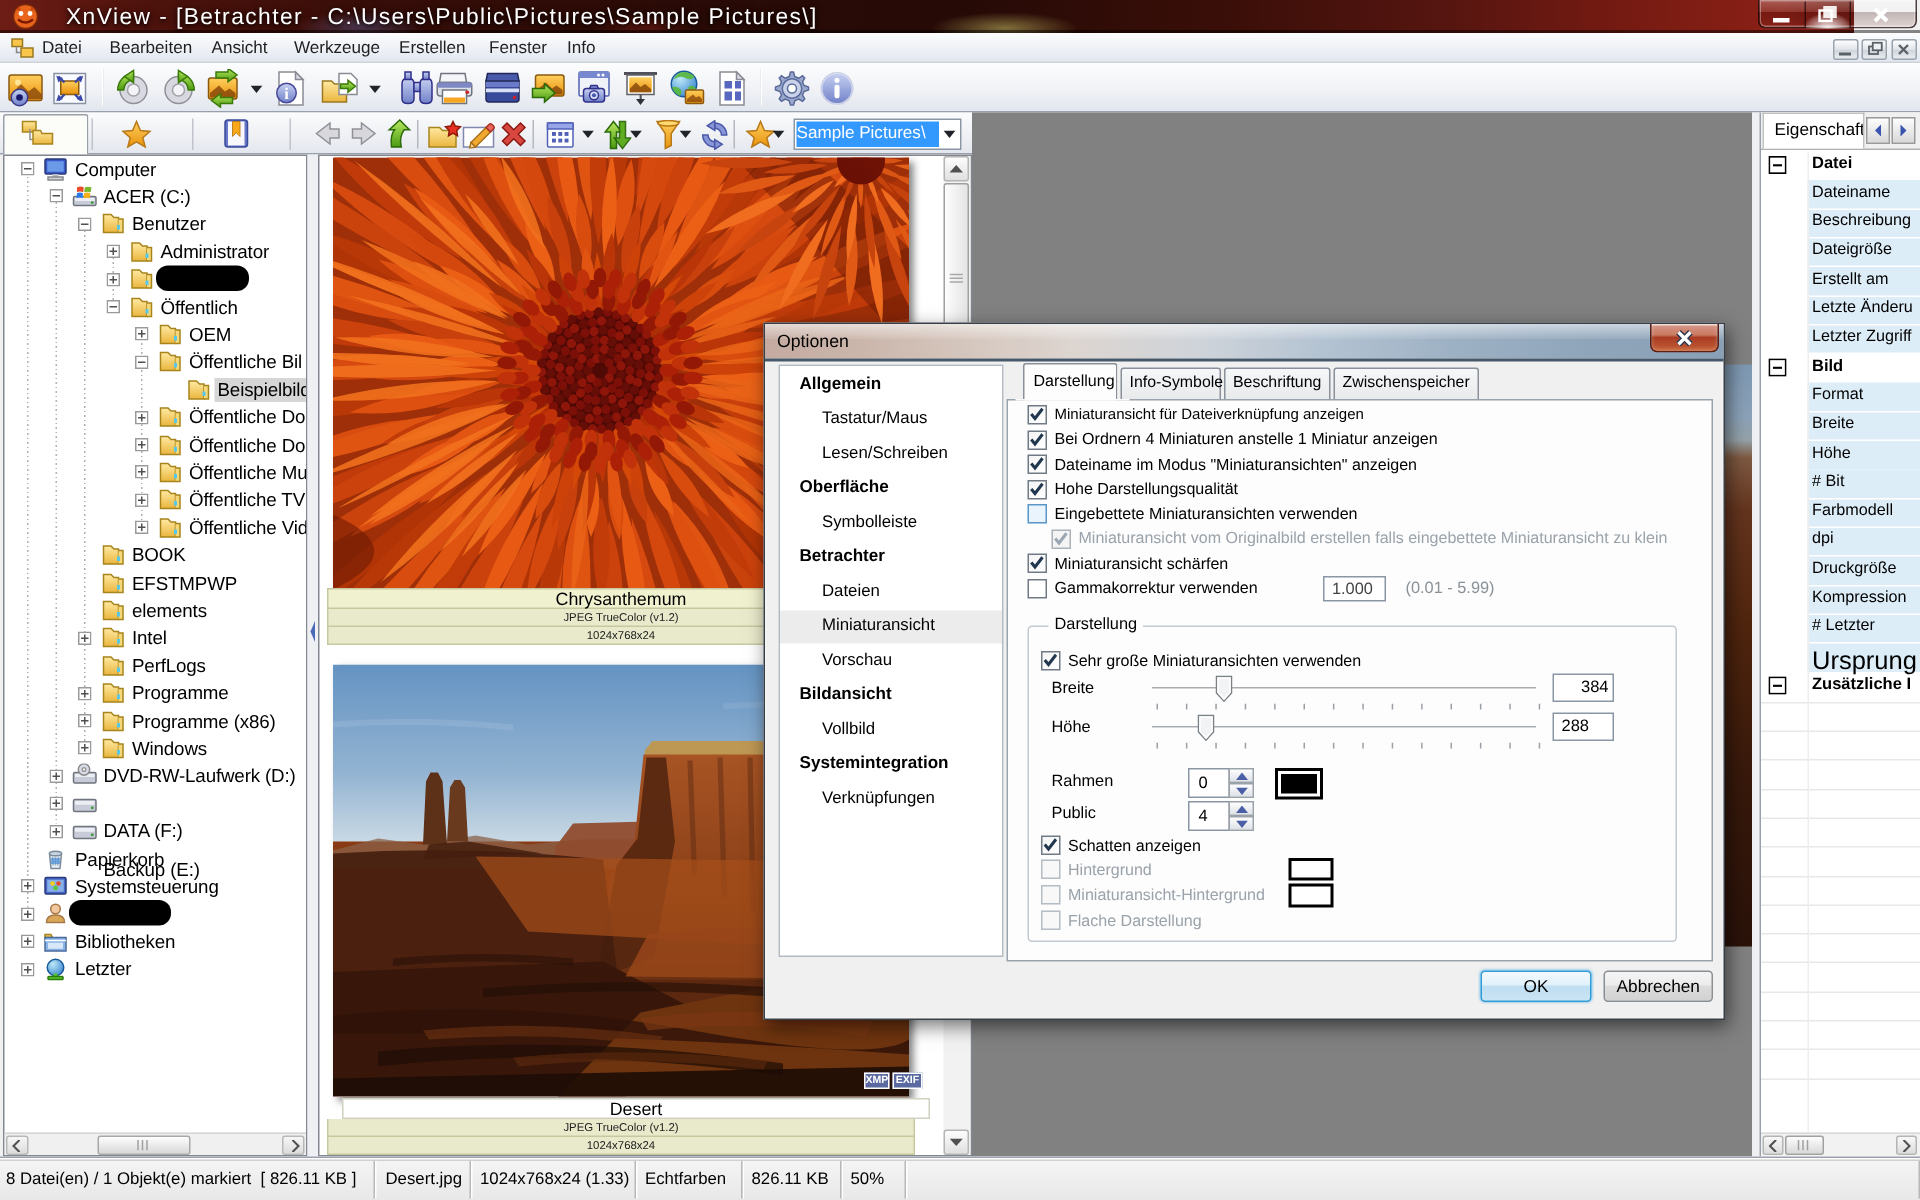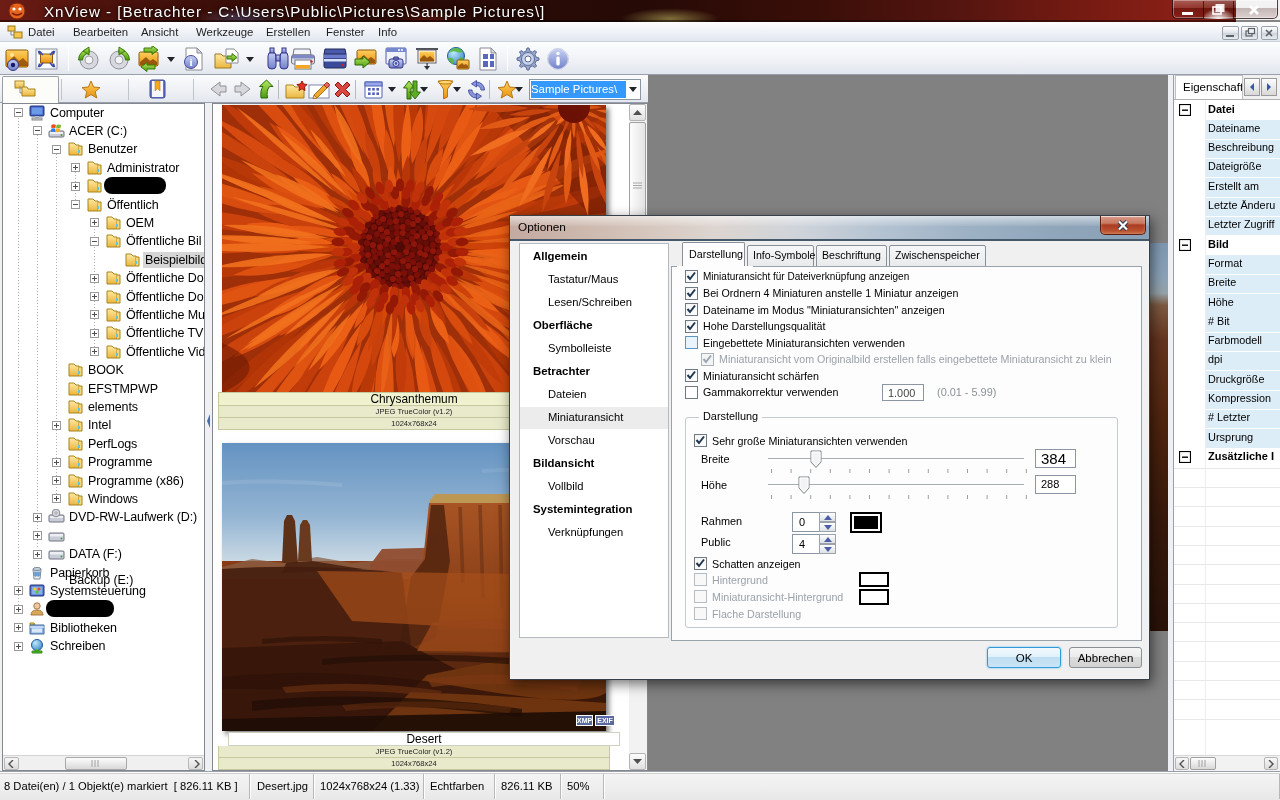--- a/index.html
+++ b/index.html
@@ -546,21 +546,21 @@
     <svg class="abs" style="left:11px;top:537.6px" width="9" height="9">
       <rect x="0.5" y="0.5" width="8" height="8" fill="#fff" stroke="#9a9a9a"></rect>
       <rect x="2" y="4" width="5" height="1" fill="#505050"></rect>
       <rect x="4" y="2" width="1" height="5" fill="#505050"></rect>
     </svg>
     <svg class="abs" style="left:26px;top:534.0999999999999px" width="17" height="16" viewBox="0 0 17 16">
       <circle cx="8" cy="7" r="5.5" fill="url(#gglobe)" stroke="#1a5a9a"></circle>
       <rect x="6.7" y="11" width="2.6" height="2" fill="#58c828"></rect>
       <rect x="3" y="13" width="10" height="2" rx="0.5" fill="#58c828" stroke="#2a7a10"></rect>
     </svg>
-    <div class="abs txt" style="left:47px;top:535.1px;font-size:12.5px;color:#000;line-height:15px;letter-spacing:-0.1px;">Schreiben</div>
+    <div class="abs txt" style="left:47px;top:535.1px;font-size:12.5px;color:#000;line-height:15px;letter-spacing:-0.1px;">Letzter</div>
     <div class="abs" style="left:0px;top:651px;width:201px;height:15px;background:#f0f0f0;border-top:1px solid #d4d4d4;">
 <div class="abs" style="left:1px;top:1px;width:15px;height:13px;background:linear-gradient(180deg,#f6f6f6,#dcdcdc);border:1px solid #b8b8b8;border-radius:2px;"></div>
 <svg class="abs" style="left:5px;top:4px" width="6" height="8">
         <path d="M5 0 L1 4 L5 8" fill="none" stroke="#505050" stroke-width="1.4"></path>
       </svg>
 <div class="abs" style="left:62px;top:1px;width:62px;height:13px;background:linear-gradient(180deg,#fdfdfd,#d8d8d8);border:1px solid #a8a8a8;border-radius:2px;"></div>
 <svg class="abs" style="left:88px;top:4px" width="10" height="7">
         <path d="M1 0 L1 7 M4 0 L4 7 M7 0 L7 7" stroke="#a0a0a0"></path>
       </svg>
 <div class="abs" style="left:185px;top:1px;width:15px;height:13px;background:linear-gradient(180deg,#f6f6f6,#dcdcdc);border:1px solid #b8b8b8;border-radius:2px;"></div>
@@ -1316,21 +1316,21 @@
     <div class="abs txt" style="left:34px;top:259.1px;font-size:10.8px;color:#000;">Farbmodell</div>
     <div class="abs" style="left:31px;top:276.9px;width:76px;height:18.5px;background:#ddedf8;"></div>
     <div class="abs txt" style="left:34px;top:278.4px;font-size:10.8px;color:#000;">dpi</div>
     <div class="abs" style="left:31px;top:296.2px;width:76px;height:18.5px;background:#ddedf8;"></div>
     <div class="abs txt" style="left:34px;top:297.7px;font-size:10.8px;color:#000;">Druckgröße</div>
     <div class="abs" style="left:31px;top:315.5px;width:76px;height:18.5px;background:#ddedf8;"></div>
     <div class="abs txt" style="left:34px;top:317.0px;font-size:10.8px;color:#000;">Kompression</div>
     <div class="abs" style="left:31px;top:334.8px;width:76px;height:18.5px;background:#ddedf8;"></div>
     <div class="abs txt" style="left:34px;top:336.3px;font-size:10.8px;color:#000;"># Letzter</div>
     <div class="abs" style="left:31px;top:354.1px;width:76px;height:18.5px;background:#ddedf8;"></div>
-    <div class="abs txt" style="left:34px;top:355.6px;font-size:11px;color:#000;">Ursprung</div>
+    <div class="abs txt" style="left:34px;top:355.6px;font-size:17px;color:#000;">Ursprung</div>
     <svg class="abs" style="left:5px;top:376.4px" width="12" height="12">
       <rect x="0.5" y="0.5" width="11" height="11" fill="#fff" stroke="#000" stroke-width="1.2"></rect>
       <rect x="3" y="5.5" width="6" height="1.4" fill="#000"></rect>
     </svg>
     <div class="abs txt" style="left:34px;top:374.9px;font-size:11.0px;font-weight:bold;color:#000;">Zusätzliche I</div>
     <div class="abs" style="left:0px;top:392.7px;width:107px;height:1px;background:#e8e8e8;"></div>
     <div class="abs" style="left:0px;top:412.0px;width:107px;height:1px;background:#e8e8e8;"></div>
     <div class="abs" style="left:0px;top:431.3px;width:107px;height:1px;background:#e8e8e8;"></div>
     <div class="abs" style="left:0px;top:450.6px;width:107px;height:1px;background:#e8e8e8;"></div>
     <div class="abs" style="left:0px;top:469.9px;width:107px;height:1px;background:#e8e8e8;"></div>
@@ -1456,21 +1456,21 @@
       <rect x="179.4" y="0" width="1" height="4" fill="#9aa0a6"></rect>
       <rect x="199.0" y="0" width="1" height="4" fill="#9aa0a6"></rect>
       <rect x="218.6" y="0" width="1" height="4" fill="#9aa0a6"></rect>
       <rect x="238.2" y="0" width="1" height="4" fill="#9aa0a6"></rect>
       <rect x="257.8" y="0" width="1" height="4" fill="#9aa0a6"></rect>
     </svg>
     <svg class="abs" style="left:300px;top:234px;z-index:6;" width="12" height="19">
       <path d="M1 1 L11 1 L11 12 L6 17.5 L1 12 Z" fill="#f2f3f4" stroke="#7a8288"></path>
       <path d="M2 2 L10 2 L10 11.5 L6 16 L2 11.5 Z" fill="none" stroke="#fff"></path>
     </svg>
-<div class="abs" style="left:525px;top:233px;width:41px;height:19px;background:#fff;border:1px solid #8a96a4;z-index:5;font-size:15px;line-height:17px;padding-left:5px;color:#000;">384</div>
+<div class="abs" style="left:525px;top:233px;width:41px;height:19px;background:#fff;border:1px solid #8a96a4;z-index:5;font-size:11px;line-height:17px;padding-left:18px;color:#000;">384</div>
 <div class="abs txt" style="left:191px;top:263px;font-size:10.9px;color:#000;z-index:5;">Höhe</div>
 <div class="abs" style="left:258px;top:268px;width:256px;height:2px;background:#a8adb2;border-bottom:1px solid #fff;z-index:5;"></div>
     <svg class="abs" style="left:258px;top:279px;z-index:5;" width="262" height="5">
       <rect x="3.0" y="0" width="1" height="4" fill="#9aa0a6"></rect>
       <rect x="22.6" y="0" width="1" height="4" fill="#9aa0a6"></rect>
       <rect x="42.2" y="0" width="1" height="4" fill="#9aa0a6"></rect>
       <rect x="61.8" y="0" width="1" height="4" fill="#9aa0a6"></rect>
       <rect x="81.4" y="0" width="1" height="4" fill="#9aa0a6"></rect>
       <rect x="101.0" y="0" width="1" height="4" fill="#9aa0a6"></rect>
       <rect x="120.6" y="0" width="1" height="4" fill="#9aa0a6"></rect>

